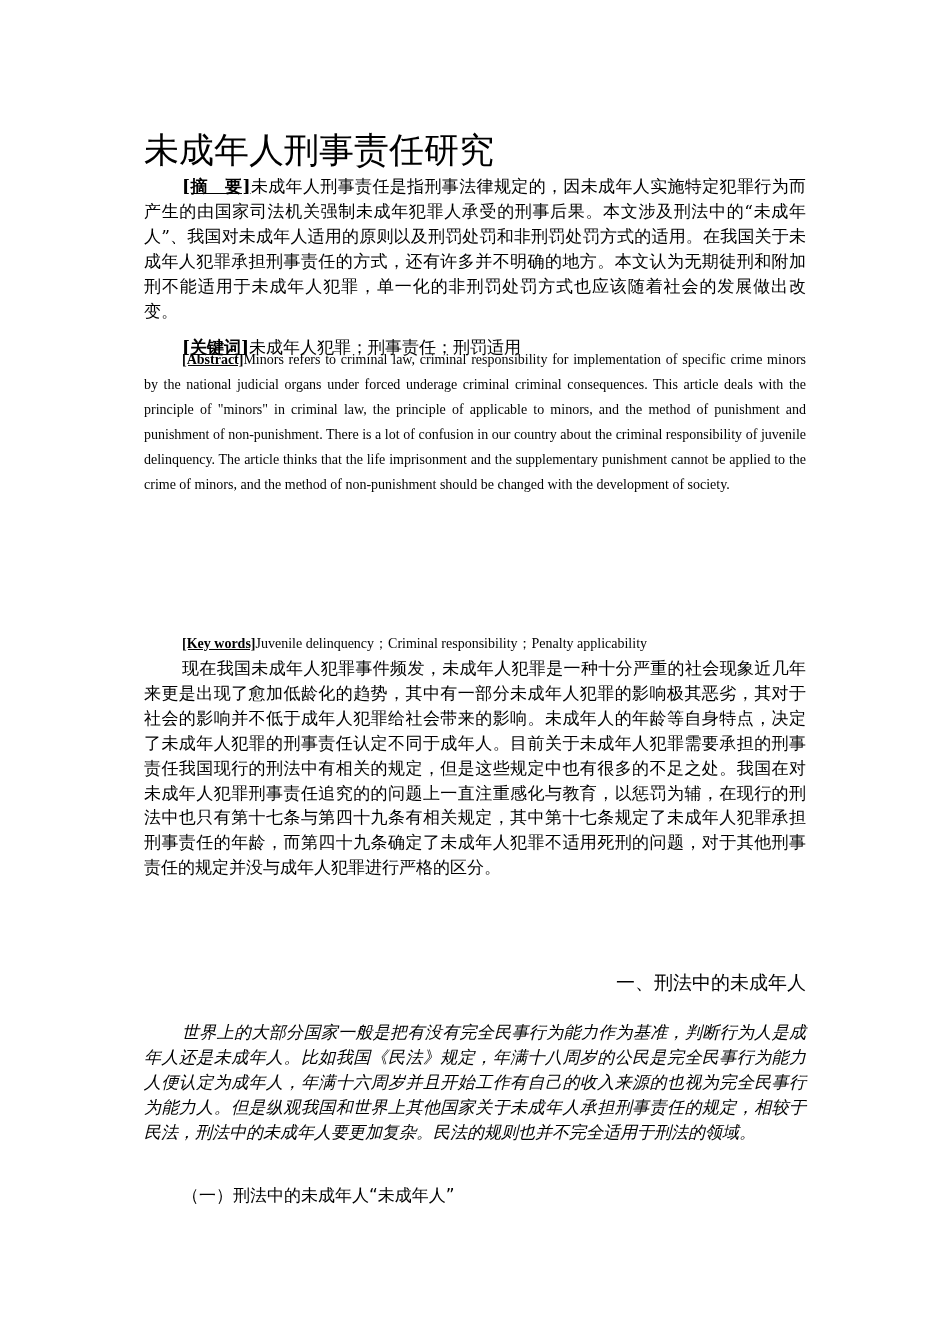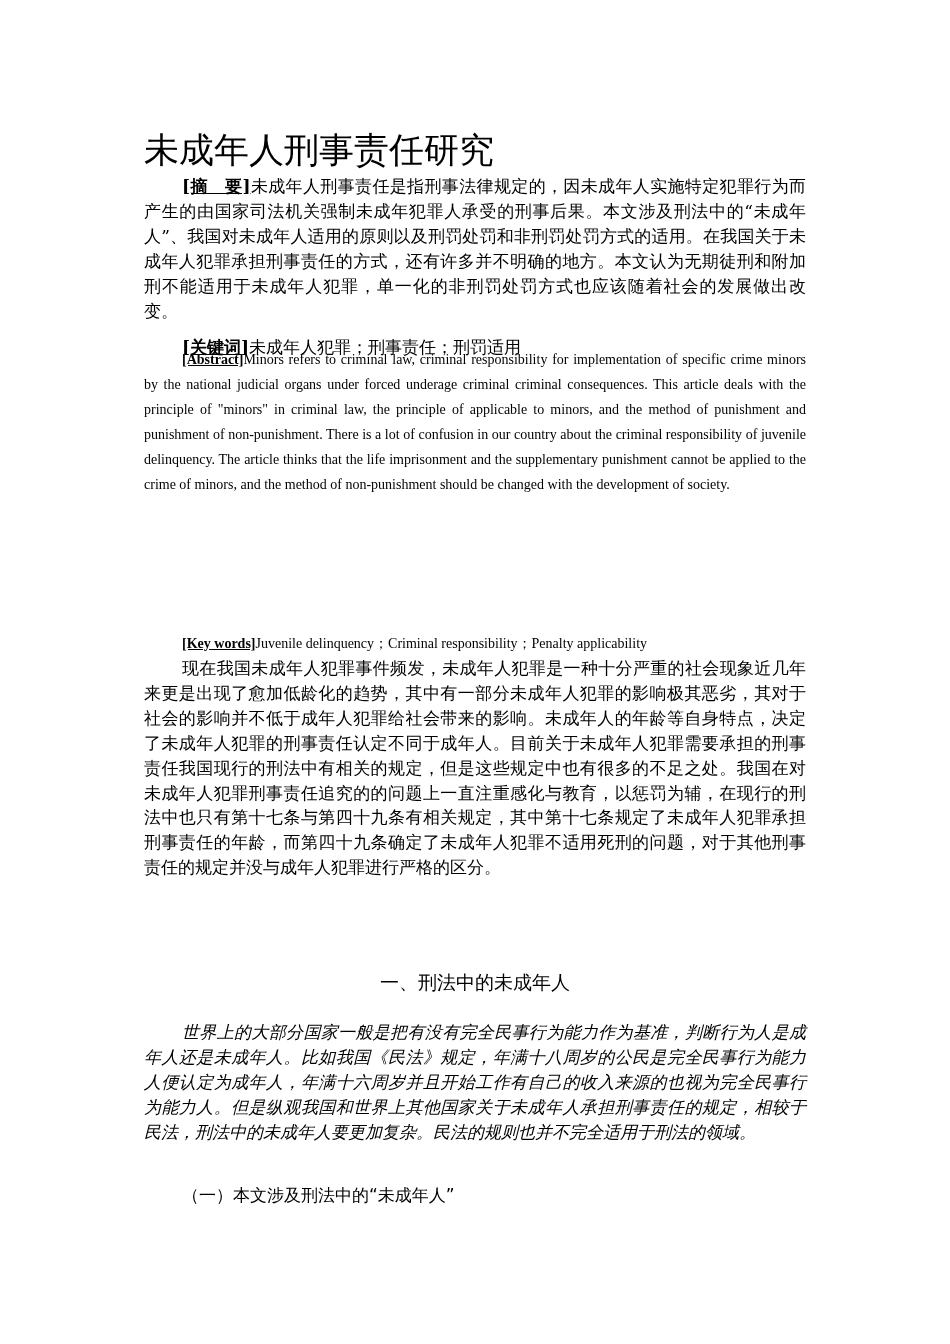--- a/index.html
+++ b/index.html
@@ -56,21 +56,21 @@
     .abstract-zh { top: 174px; }
     .keywords-zh { top: 335px; }
     .abstract-en { top: 348px; }
     .keywords-en { top: 596px; margin-top: 36px; }
     .intro      { top: 647px; margin-top: 9px; }
     .heading {
       position: absolute;
       left: 0;
       top: 967px;
       width: 662px;
-      text-align: center;
+      text-align: right;
       font-family: "DejaVu Sans", "Liberation Sans", sans-serif;
       font-size: 19px;
       line-height: 30px;
       margin: 0;
       font-weight: normal;
     }
     .section1-p1 { top: 1020px; font-style: italic; }
     .subheading {
       position: absolute;
       left: 38px;
@@ -96,15 +96,15 @@
   <p class="para en abstract-en"><span class="label-bold">[Abstract]</span><span>Minors refers to criminal law, criminal responsibility for implementation of specific crime minors by the national judicial organs under forced underage criminal criminal consequences. This article deals with the principle of "minors" in criminal law, the principle of applicable to minors, and the method of punishment and punishment of non-punishment. There is a lot of confusion in our country about the criminal responsibility of juvenile delinquency. The article thinks that the life imprisonment and the supplementary punishment cannot be applied to the crime of minors, and the method of non-punishment should be changed with the development of society.</span></p>
 
   <p class="para en keywords-en"><span class="label-bold">[Key words]</span><span>Juvenile delinquency；Criminal responsibility；Penalty applicability</span></p>
 
   <p class="para intro">现在我国未成年人犯罪事件频发，未成年人犯罪是一种十分严重的社会现象近几年来更是出现了愈加低龄化的趋势，其中有一部分未成年人犯罪的影响极其恶劣，其对于社会的影响并不低于成年人犯罪给社会带来的影响。未成年人的年龄等自身特点，决定了未成年人犯罪的刑事责任认定不同于成年人。目前关于未成年人犯罪需要承担的刑事责任我国现行的刑法中有相关的规定，但是这些规定中也有很多的不足之处。我国在对未成年人犯罪刑事责任追究的的问题上一直注重感化与教育，以惩罚为辅，在现行的刑法中也只有第十七条与第四十九条有相关规定，其中第十七条规定了未成年人犯罪承担刑事责任的年龄，而第四十九条确定了未成年人犯罪不适用死刑的问题，对于其他刑事责任的规定并没与成年人犯罪进行严格的区分。</p>
 
   <h2 class="heading">一、刑法中的未成年人</h2>
 
   <p class="para section1-p1">世界上的大部分国家一般是把有没有完全民事行为能力作为基准，判断行为人是成年人还是未成年人。比如我国《民法》规定，年满十八周岁的公民是完全民事行为能力人便认定为成年人，年满十六周岁并且开始工作有自己的收入来源的也视为完全民事行为能力人。但是纵观我国和世界上其他国家关于未成年人承担刑事责任的规定，相较于民法，刑法中的未成年人要更加复杂。民法的规则也并不完全适用于刑法的领域。</p>
 
-  <h3 class="subheading">（一）本文涉及刑法中的“未成年人”</h3>
+  <h3 class="subheading">（一）刑法中的未成年人“未成年人”</h3>
 
 </div>
 
 </body></html>

